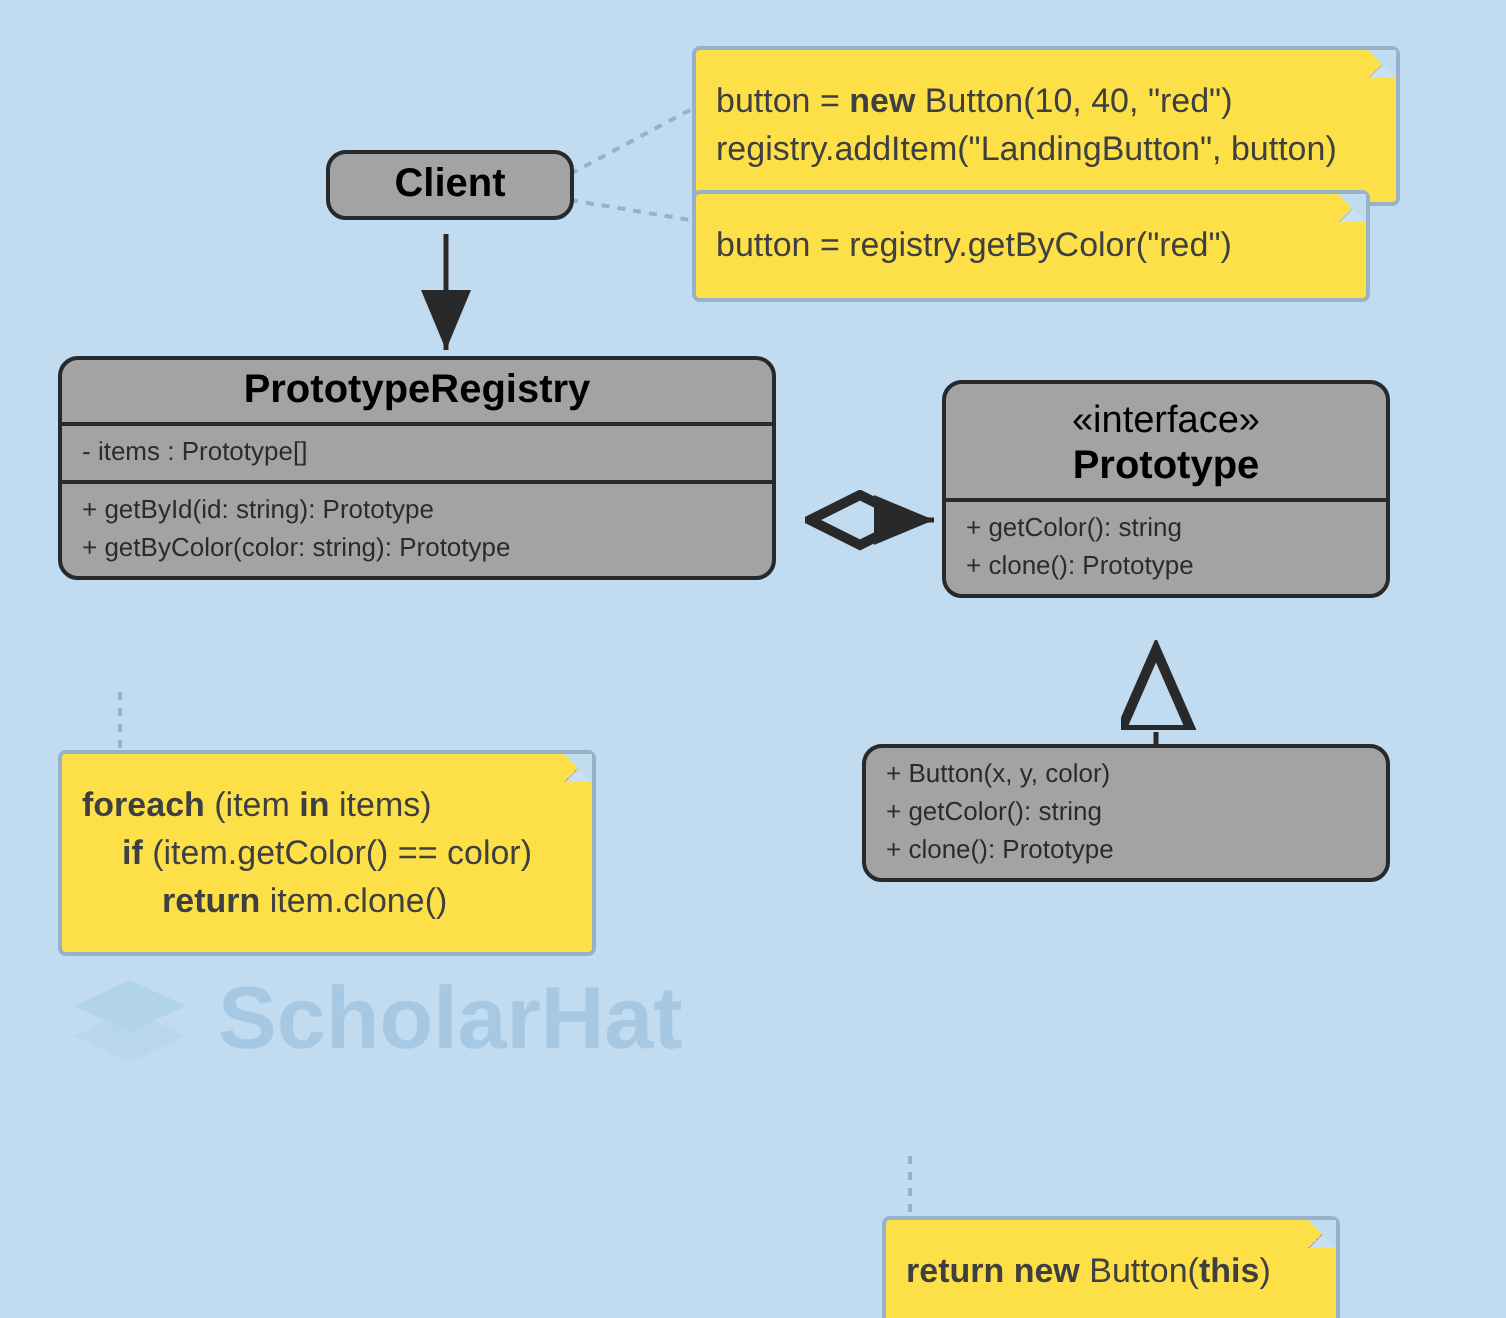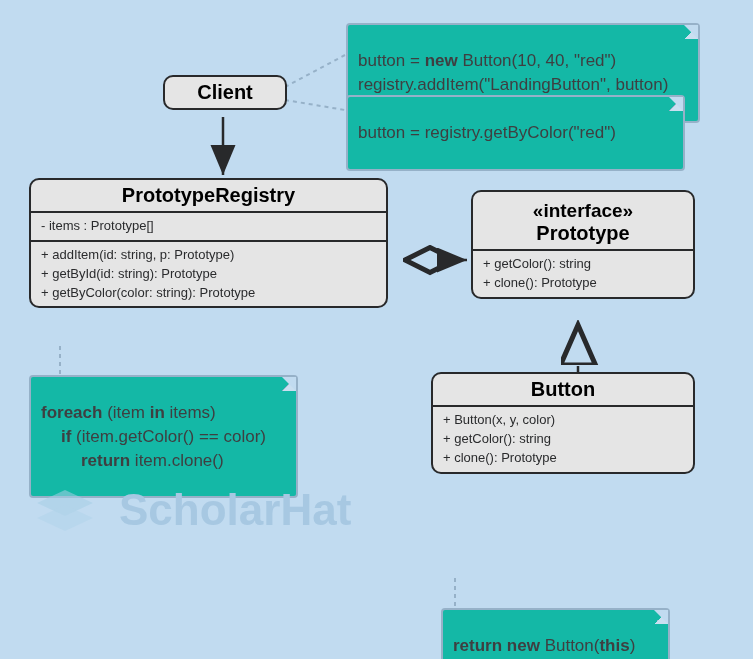--- a/index.html
+++ b/index.html
@@ -6,21 +6,21 @@
     margin: 0;
     background: #c1dbf0;
     font-family: "Segoe UI", "Helvetica Neue", Arial, sans-serif;
     width: 753px;
     height: 659px;
     position: relative;
     overflow: hidden;
   }
   .uml-box {
     position: absolute;
-    background: #e5e5e5;
+    background: #a3a3a3;
     border: 2.5px solid #28292b;
     border-radius: 10px;
     overflow: hidden;
   }
   .uml-section {
     border-bottom: 2.5px solid #28292b;
     padding: 4px 10px;
   }
   .uml-section:last-child { border-bottom: none; }
   .uml-title {
@@ -28,24 +28,24 @@
     font-weight: 700;
     font-size: 20px;
   }
   .uml-attr, .uml-op {
     font-size: 13px;
     line-height: 1.45;
     color: #2a2b2d;
   }
   .note {
     position: absolute;
-    background: #14b8a6;
+    background: #fde047;
     border: 2px solid #96b1c8;
     border-radius: 4px;
-    padding: 24px 10px;
+    padding: 14px 10px;
     font-size: 17px;
     color: #3e3f41;
     line-height: 1.4;
   }
   .note::after {
     content: "";
     position: absolute;
     top: 0; right: 0;
     width: 0; height: 0;
     border-top: 14px solid #c1dbf0;
@@ -60,24 +60,24 @@
   }
   .kw { font-weight: 700; }
   .watermark {
     position: absolute;
     left: 35px; top: 485px;
     font-size: 44px;
     font-weight: 700;
     color: #a7c8e2;
     display: flex;
     align-items: center;
-    gap: 24px;
+    gap: 14px;
   }
   .watermark svg { opacity: 0.55; }
-  .stereotype { font-size: 19px; text-align: center; padding-top: 4px; font-weight: bold; }
+  .stereotype { font-size: 19px; text-align: center; padding-top: 4px; }
   svg.connectors {
     position: absolute;
     top: 0; left: 0;
     width: 753px; height: 659px;
     pointer-events: none;
   }
 </style>
 </head>
 <body>
 
@@ -118,21 +118,20 @@
 <div class="note" style="left:346px; top:95px; width:315px;">
   <div>button = registry.getByColor("red")</div>
 </div>
 
 <div class="uml-box" style="left:29px; top:178px; width:355px;">
   <div class="uml-section uml-title">PrototypeRegistry</div>
   <div class="uml-section uml-attr">
     <div>- items : Prototype[]</div>
   </div>
   <div class="uml-section uml-op">
-    <div>+ addItem(id: string, p: Prototype)</div>
     <div>+ getById(id: string): Prototype</div>
     <div>+ getByColor(color: string): Prototype</div>
   </div>
 </div>
 
 <div class="note" style="left:29px; top:375px; width:245px;">
   <div><span class="kw">foreach</span><span> (item </span><span class="kw">in</span><span> items)</span></div>
   <div style="padding-left:20px;"><span class="kw">if</span><span> (item.getColor() == color)</span></div>
   <div style="padding-left:40px;"><span class="kw">return</span><span> item.clone()</span></div>
 </div>
@@ -142,21 +141,20 @@
     <div class="stereotype">«interface»</div>
     <div class="uml-title">Prototype</div>
   </div>
   <div class="uml-section uml-op">
     <div>+ getColor(): string</div>
     <div>+ clone(): Prototype</div>
   </div>
 </div>
 
 <div class="uml-box" style="left:431px; top:372px; width:260px;">
-  <div class="uml-section uml-title">Button</div>
   <div class="uml-section uml-op">
     <div>+ Button(x, y, color)</div>
     <div>+ getColor(): string</div>
     <div>+ clone(): Prototype</div>
   </div>
 </div>
 
 <div class="note" style="left:441px; top:608px; width:205px;">
   <div><span class="kw">return new</span><span> Button(</span><span class="kw">this</span><span>)</span></div>
 </div>

